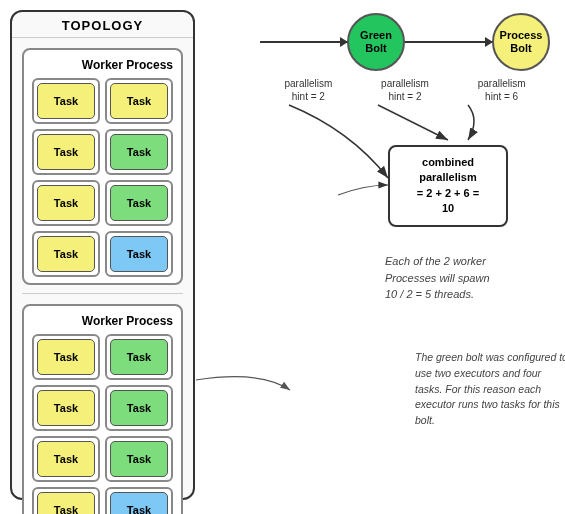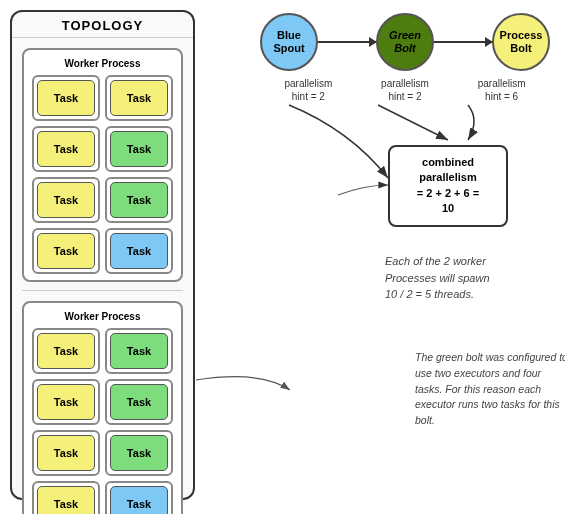--- a/index.html
+++ b/index.html
@@ -35,22 +35,22 @@
     
     .worker-box {
       margin: 10px 10px 8px 10px;
       border: 2px solid #888;
       border-radius: 8px;
       background: #fff;
       padding: 8px 8px 6px 8px;
     }
     .worker-title {
       font-weight: bold;
-      font-size: 10px;
-      text-align: center;
+      font-size: 12px;
+      text-align: right;
       margin-bottom: 6px;
     }
     .task-grid {
       display: grid;
       grid-template-columns: 1fr 1fr;
       gap: 5px;
     }
     .task-cell {
       border: 2px solid #888;
       border-radius: 6px;
@@ -106,21 +106,21 @@
       display: flex;
       align-items: center;
       justify-content: center;
       font-size: 11px;
       font-weight: bold;
       text-align: center;
       line-height: 1.2;
       flex-shrink: 0;
     }
     .node-blue   { background: #7dc8f5; }
-    .node-green  { background: #4d7c0f; font-style: italic; }
+    .node-green  { background: #22c55e; }
     .node-yellow { background: #f5f07a; }
 
     .arrow-line {
       flex: 1;
       height: 2px;
       background: #333;
       position: relative;
     }
     .arrow-line::after {
       content: '';
@@ -284,22 +284,20 @@
       <div class="task-cell">
         <div class="task-btn task-blue">Task</div>
       </div>
     </div>
   </div>
 </div>
 
 <div class="right-area">
 
   <div class="nodes-row">
-    <div class="node-circle node-blue" style="white-space:pre-line; font-size:11px;">Blue
-Spout</div>
     <div class="arrow-line"></div>
     <div class="node-circle node-green" style="white-space:pre-line; font-size:11px;">Green
 Bolt</div>
     <div class="arrow-line"></div>
     <div class="node-circle node-yellow" style="white-space:pre-line; font-size:11px;">Process
 Bolt</div>
   </div>
 
   <div class="par-labels">
     <div class="par-label">parallelism<br>hint = 2</div>

